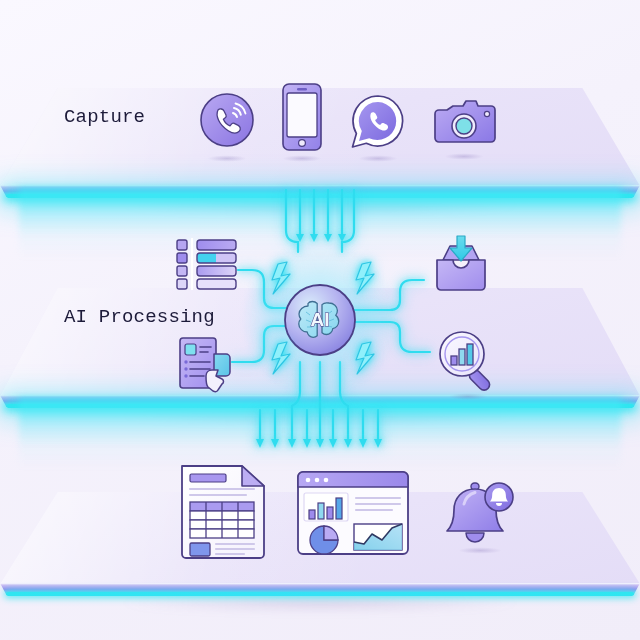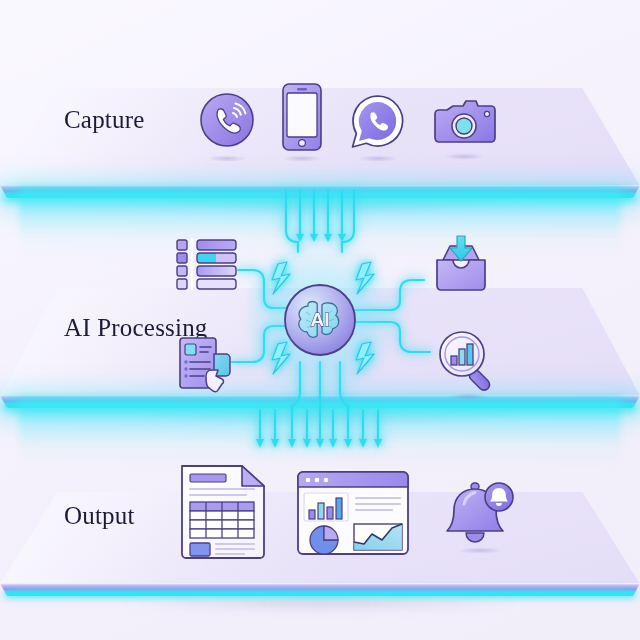--- a/index.html
+++ b/index.html
@@ -59,26 +59,26 @@
   }
 
   
   #layer-capture{top:88px;height:98px;}
   #layer-ai{top:288px;height:108px;}
   #layer-output{top:492px;height:92px;}
 
   
   .layer-label{
     position:absolute;z-index:30;
-    color:#1d1b3a;font-size:25px;letter-spacing:.2px;
-    font-family:Liberation Serif, serif;
+    color:#1d1b3a;font-size:19px;letter-spacing:.2px;
+    font-family:Liberation Mono, monospace;
     white-space:nowrap;
   }
   #label-capture{left:64px;top:106px;}
-  #label-ai{left:64px;top:314px;}
+  #label-ai{left:64px;top:306px;}
   #label-output{left:64px;top:502px;}
 
   
   .icon{position:absolute;z-index:40;}
   .icon-shadow{
     position:absolute;left:50%;transform:translateX(-50%);
     width:54px;height:9px;border-radius:50%;
     background:radial-gradient(ellipse 50% 50% at 50% 50%, rgba(120,100,175,.28), rgba(120,100,175,0) 72%);
   }
   svg{display:block;overflow:visible;}
@@ -385,21 +385,20 @@
   <div class="layer" id="layer-output">
     <div class="slab-shadow" style="top:98px;"></div>
     <div class="slab">
       <div class="slab-top"></div>
       <div class="slab-sheen"></div>
       <div class="slab-edge"></div>
       <div class="slab-glowline" style="box-shadow:0 0 7px 2px rgba(47,230,240,.8);"></div>
     </div>
   </div>
 
-  <div class="layer-label" id="label-output">Output</div>
 
   <div class="icon" style="left:178px;top:462px;">
     <svg width="90" height="96" viewBox="0 0 90 96">
       <defs>
         <linearGradient id="gPaper" x1="0" y1="0" x2="1" y2="1">
             <stop offset="0" stop-color="#ffffff"></stop>
             <stop offset="1" stop-color="#f4f1fd"></stop>
           </linearGradient>
       </defs>
       <path d="M4 4h60l22 20v68a4 4 0 0 1-4 4H8a4 4 0 0 1-4-4z" fill="url(#gPaper)" stroke="#4c3f86" stroke-width="1.8" stroke-linejoin="round"></path>

